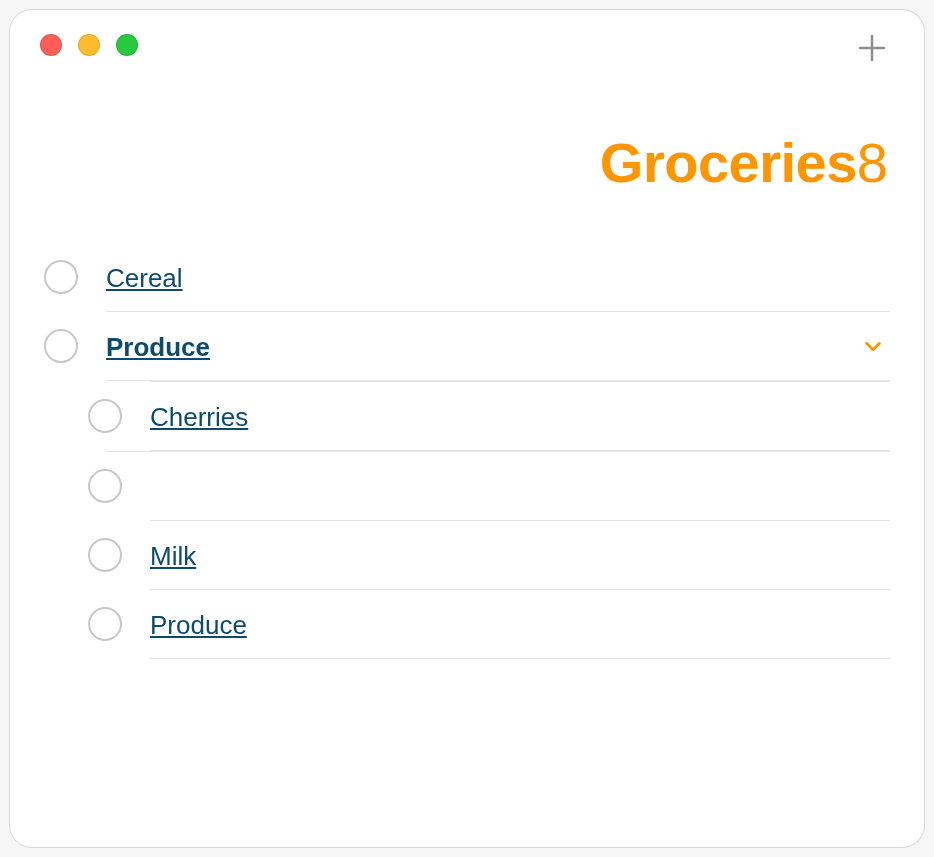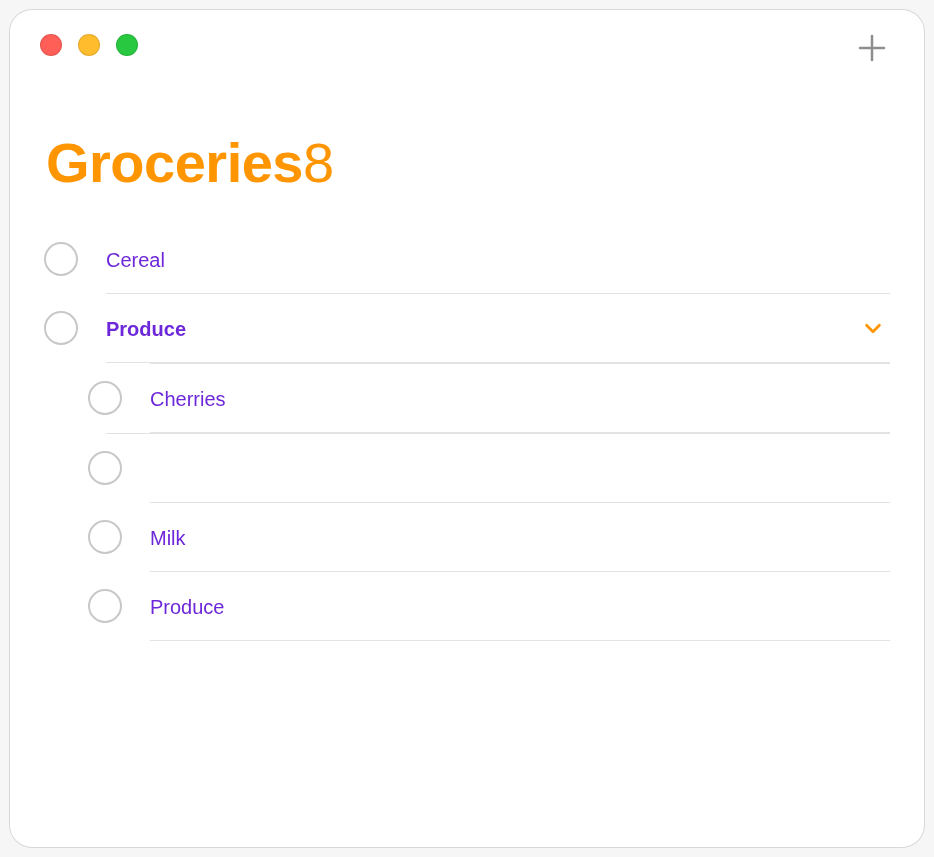--- a/index.html
+++ b/index.html
@@ -45,23 +45,23 @@
       color: #8e8e8e;
     }
     .add-button svg { display: block; }
 
     .content {
       padding: 120px 34px 0 34px;
     }
 
     .header-row {
       display: flex;
-      justify-content: flex-start;
+      justify-content: flex-end;
       align-items: baseline;
-      margin-bottom: 30px;
+      margin-bottom: 48px;
       padding: 0 2px;
     }
     .title {
       font-size: 56px;
       font-weight: 700;
       color: #FF9500;
       letter-spacing: -0.5px;
     }
     .count {
       font-size: 56px;
@@ -83,24 +83,25 @@
       width: 34px;
       height: 34px;
       border: 2.5px solid #c8c8c8;
       border-radius: 50%;
       flex-shrink: 0;
       margin-right: 28px;
       cursor: pointer;
     }
 
     .item-label {
-      font-size: 20px;
-      color: #6d28d9;
+      font-size: 26px;
+      color: #0c4a6e;
       flex: 1;
       padding-top: 2px;
+      text-decoration: underline;
     }
     .item-label.bold { font-weight: 600; }
 
     .chevron {
       color: #FF9500;
       margin-left: 12px;
       margin-right: 6px;
       cursor: pointer;
       display: flex;
       align-items: center;

